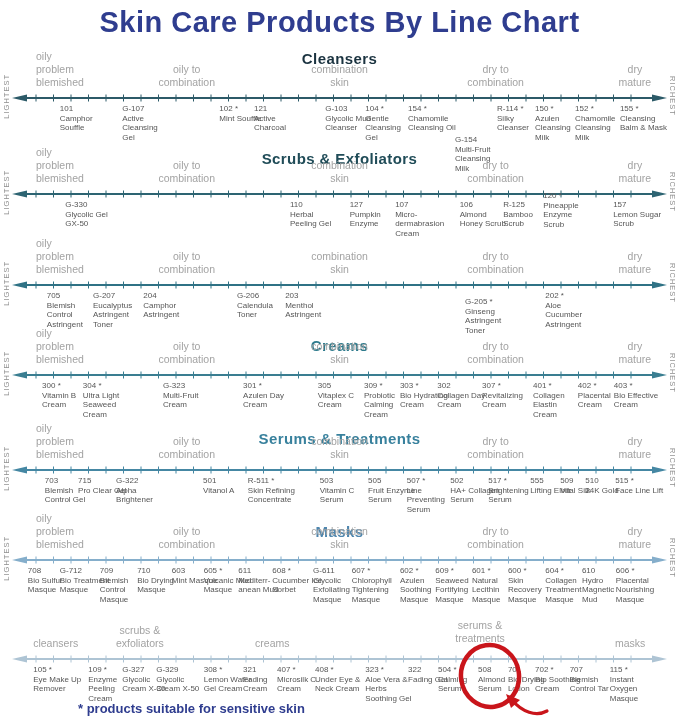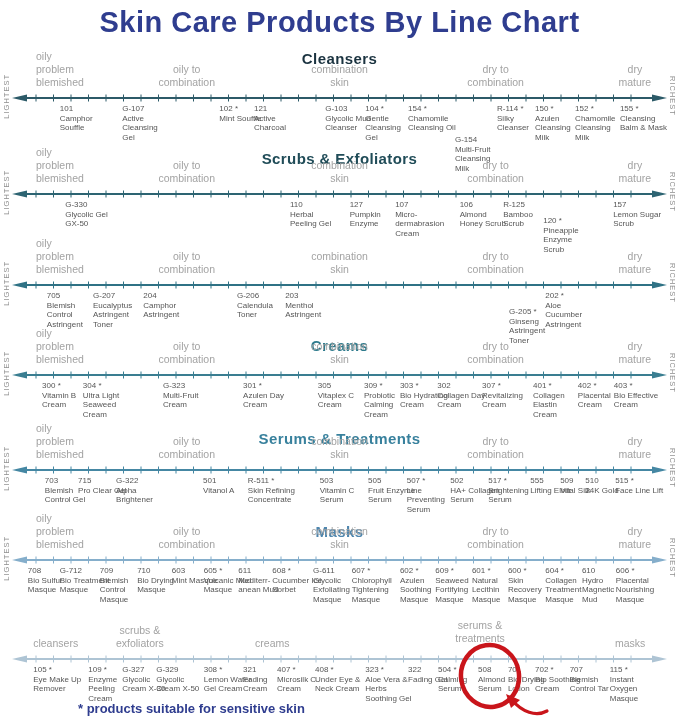--- a/index.html
+++ b/index.html
@@ -163,21 +163,21 @@
         </div>
         <div class="endlab r" style="top: 19px;">
           <span>RICHEST</span>
         </div>
         <div class="product" style="left: 9.6%; top: 56px;"><span class="code">G-330</span><span>Glycolic Gel GX-50</span></div>
         <div class="product" style="left: 42.7%; top: 56px;"><span class="code">110</span><span>Herbal Peeling Gel</span></div>
         <div class="product" style="left: 51.5%; top: 56px;"><span class="code">127</span><span>Pumpkin Enzyme</span></div>
         <div class="product" style="left: 58.2%; top: 56px;"><span class="code">107</span><span>Micro-dermabrasion Cream</span></div>
         <div class="product" style="left: 67.7%; top: 56px;"><span class="code">106</span><span>Almond Honey Scrub</span></div>
         <div class="product" style="left: 74.1%; top: 56px;"><span class="code">R-125</span><span>Bamboo Scrub</span></div>
-        <div class="product" style="left: 80%; top: 72px;"><span class="code">120 *</span><span>Pineapple Enzyme Scrub</span></div>
+        <div class="product" style="left: 80%; top: 47px;"><span class="code">120 *</span><span>Pineapple Enzyme Scrub</span></div>
         <div class="product" style="left: 90.3%; top: 56px;"><span class="code">157</span><span>Lemon Sugar Scrub</span></div>
       </div>
       <div class="section" style="top: 239px; height: 94px;">
         <div class="cat left" style="left: 5.3%; bottom: 57px;">oily
 problem
 blemished</div>
         <div class="cat center" style="left: 27.5%; bottom: 57px;">oily to
 combination</div>
         <div class="cat center" style="left: 50%; bottom: 57px;">combination
 skin</div>
@@ -229,21 +229,21 @@
           <span>LIGHTEST</span>
         </div>
         <div class="endlab r" style="top: 15px;">
           <span>RICHEST</span>
         </div>
         <div class="product" style="left: 6.9%; top: 52px;"><span class="code">705</span><span>Blemish Control Astringent</span></div>
         <div class="product" style="left: 13.7%; top: 52px;"><span class="code">G-207</span><span>Eucalyptus Astringent Toner</span></div>
         <div class="product" style="left: 21.1%; top: 52px;"><span class="code">204</span><span>Camphor Astringent</span></div>
         <div class="product" style="left: 34.9%; top: 52px;"><span class="code">G-206</span><span>Calendula Toner</span></div>
         <div class="product" style="left: 42%; top: 52px;"><span class="code">203</span><span>Menthol Astringent</span></div>
-        <div class="product" style="left: 68.5%; top: 68px; margin-left: 44px;"><span class="code">G-205 *</span><span>Ginseng Astringent Toner</span></div>
+        <div class="product" style="left: 68.5%; top: 58px;"><span class="code">G-205 *</span><span>Ginseng Astringent Toner</span></div>
         <div class="product" style="left: 80.3%; top: 52px;"><span class="code">202 *</span><span>Aloe Cucumber Astringent</span></div>
       </div>
       <div class="section" style="top: 333px; height: 94px;">
         <div class="sec-title" style="top: 4px; color: rgb(45, 122, 140);">Creams</div>
         <div class="cat left" style="left: 5.3%; bottom: 61px;">oily
 problem
 blemished</div>
         <div class="cat center" style="left: 27.5%; bottom: 61px;">oily to
 combination</div>
         <div class="cat center" style="left: 50%; bottom: 61px;">combination

